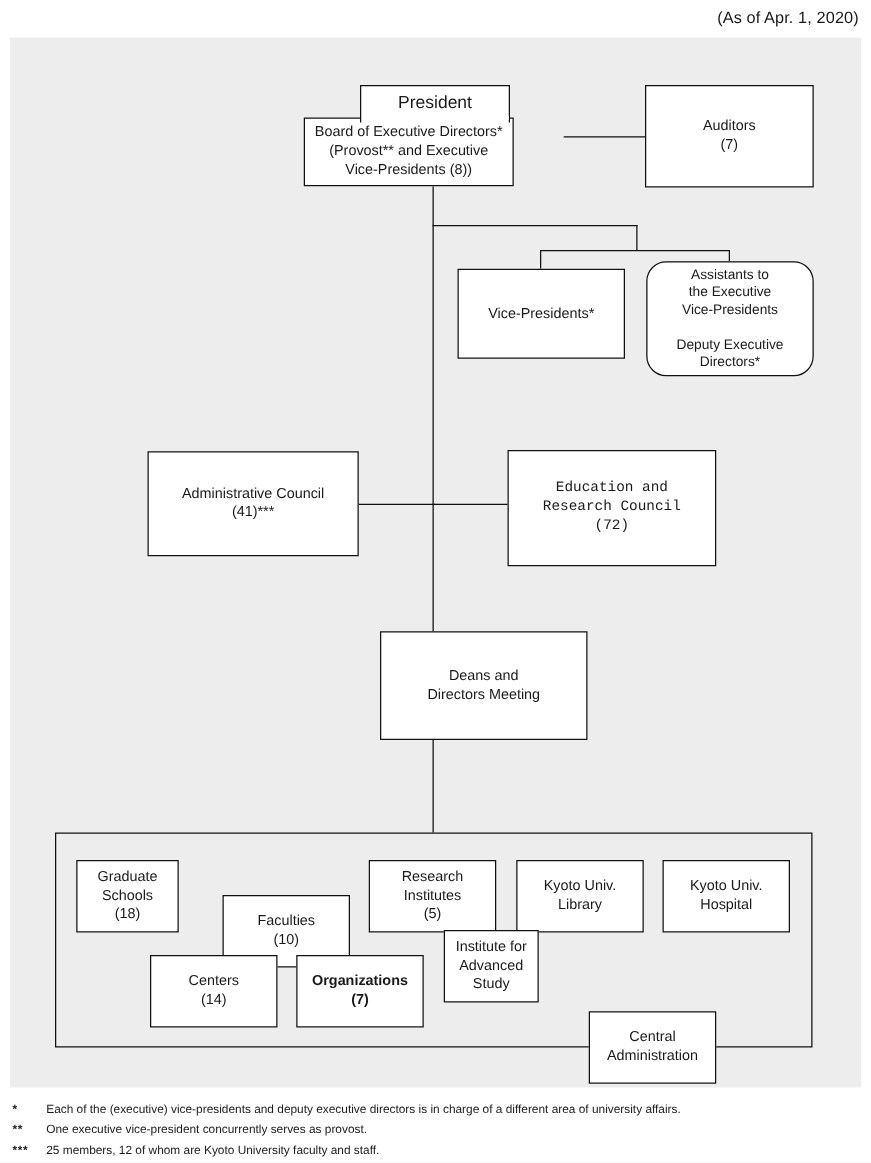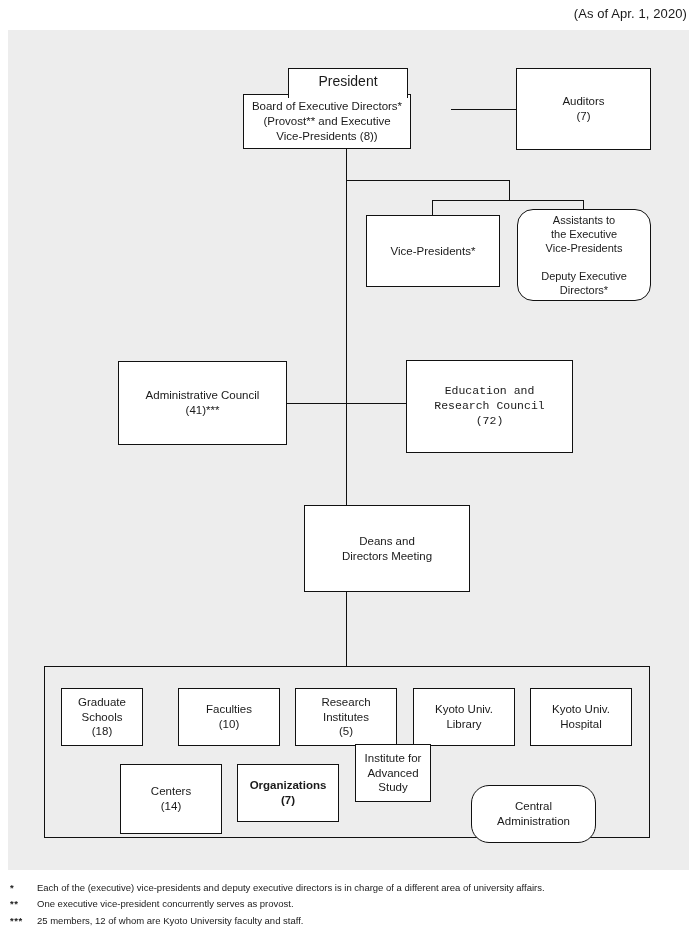--- a/index.html
+++ b/index.html
@@ -109,28 +109,28 @@
     align-items: center;
     justify-content: center;
     text-align: center;
     font-size: 11.5px;
     line-height: 1.3;
     z-index: 3;
   }
   .unit .txt { display: block; white-space: pre-line; padding: 0 2px; }
 
   #unit-grad    { left: 61px;  top: 688px; width: 82px; height: 58px; }
-  #unit-fac     { left: 178px; top: 688px; width: 102px; height: 58px; }
+  #unit-fac     { left: 178px; top: 716px; width: 102px; height: 58px; }
   #unit-resinst { left: 295px; top: 688px; width: 102px; height: 58px; }
   #unit-lib     { left: 413px; top: 688px; width: 102px; height: 58px; }
   #unit-hosp    { left: 530px; top: 688px; width: 102px; height: 58px; }
-  #unit-cent    { left: 120px; top: 764px; width: 102px; height: 70px; }
+  #unit-cent    { left: 120px; top: 764px; width: 102px; height: 58px; }
   #unit-org     { left: 237px; top: 764px; width: 102px; height: 58px; font-weight: bold; }
   #unit-ias     { left: 355px; top: 744px; width: 76px; height: 58px; }
-  #unit-admin   { left: 471px; top: 785px; width: 125px; height: 58px; border-radius: 18px; }
+  #unit-admin   { left: 471px; top: 809px; width: 102px; height: 58px; }
 
   
   #footnotes {
     position: absolute;
     left: 10px;
     top: 880px;
     width: 660px;
     font-size: 9.5px;
     line-height: 1.72;
     color: #1a1a1a;

